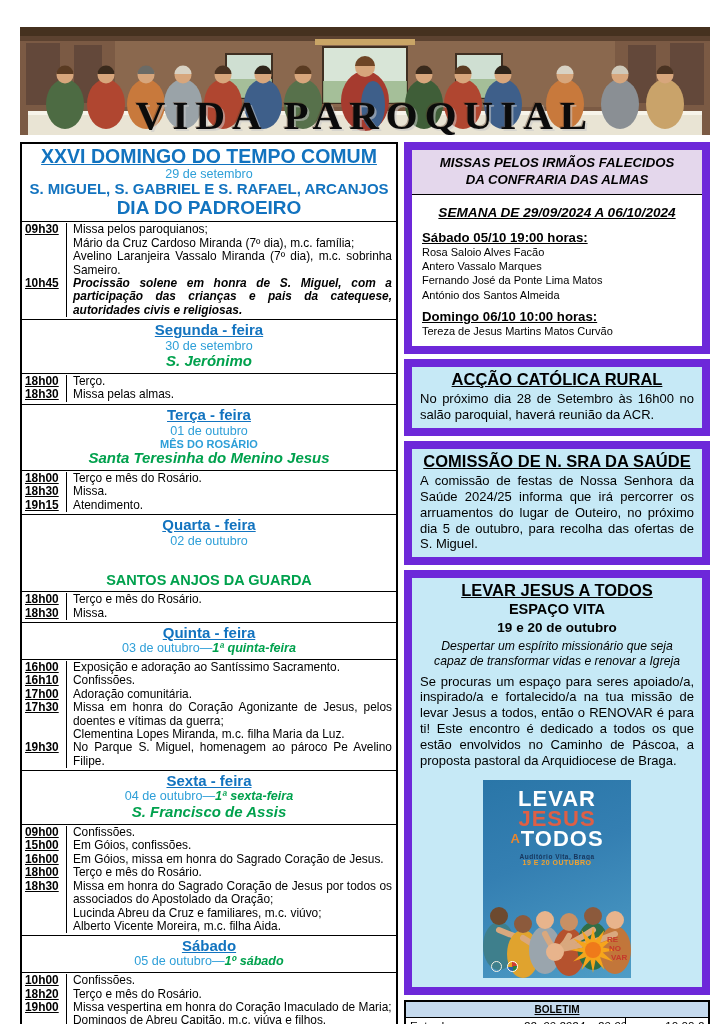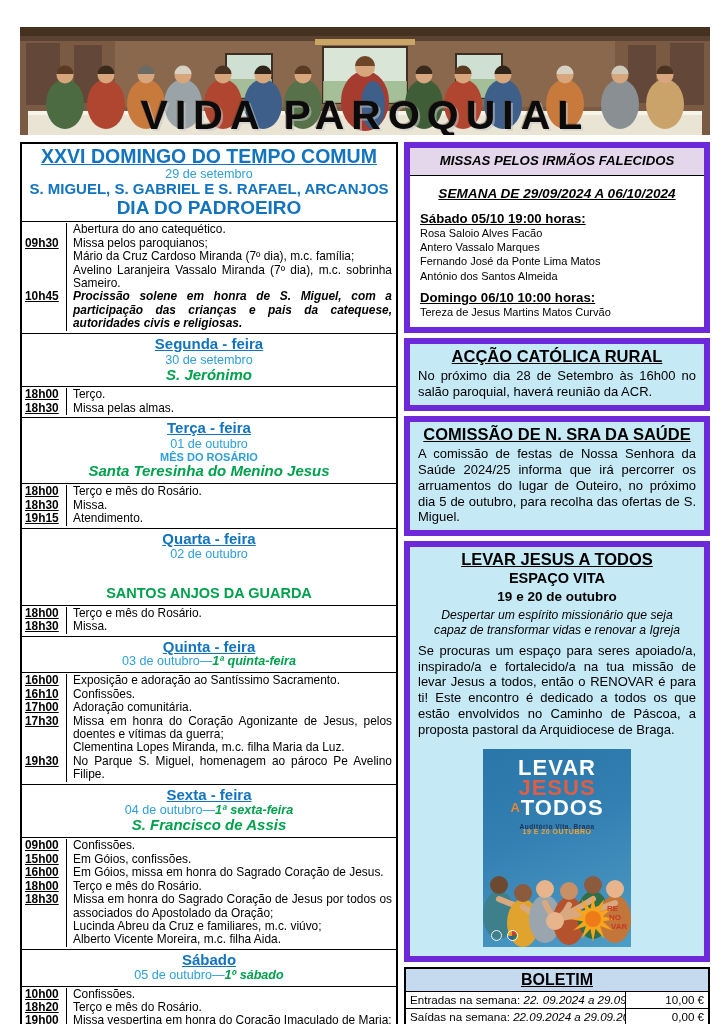--- a/index.html
+++ b/index.html
@@ -4,21 +4,21 @@
 <style>
   * { box-sizing: border-box; margin: 0; padding: 0; }
   html,body { width:724px; height:1024px; background:#fff; overflow:hidden;
               font-family:"Liberation Sans", sans-serif; color:#000; }
   .page { position:relative; width:724px; height:1024px; }
 
   
   .banner { position:absolute; left:20px; top:27px; width:690px; height:108px; overflow:hidden; }
   .banner svg { display:block; width:100%; height:100%; }
   .banner-title { position:absolute; left:0; right:0; bottom:-4px; text-align:center;
-    font-family:Liberation Sans, sans-serif; font-weight:bold; font-size:41px; letter-spacing:7px;
+    font-family:Liberation Serif, serif; font-weight:bold; font-size:41px; letter-spacing:7px;
     color:#0b0b0b; text-shadow:2px 2px 0 rgba(200,200,200,.55), -1px -1px 0 rgba(90,60,40,.4);
     white-space:nowrap; }
 
   
   .columns { position:absolute; left:20px; top:142px; width:690px; display:flex; gap:6px; }
   .left-col  { width:378px; flex:none; border:2px solid #000; background:#fff;
                font-size:11.9px; line-height:1.1; }
   .right-col { flex:1; min-width:0; }
 
   
@@ -40,21 +40,21 @@
 
   .sec-rows { padding:1px 0 2px; }
   .srow { display:flex; align-items:stretch; }
   .stime { width:45px; flex:none; border-right:1.5px solid #000; padding:0 2px 0 3px;
            font-weight:bold; }
   .stime span { text-decoration:underline; }
   .stext { flex:1; min-width:0; padding:0 4px 0 6px; text-align:justify; line-height:1.13; }
   .stext.it { font-weight:bold; font-style:italic; }
 
   
-  .rbox { border:6px solid #6d28d9; background:#fff; margin-bottom:5px; }
+  .rbox { border:8px solid #6d28d9; background:#fff; margin-bottom:5px; }
   .rbox.blue { background:#C6E9F6; }
   .almas-head { background:#E4D7EC; border-bottom:1.5px solid #000; text-align:center;
                 font-weight:bold; font-style:italic; font-size:13.2px; line-height:1.28; padding:5px 2px; }
   .almas-body { padding:6px 10px 8px; font-size:13px; }
   .week-title { text-align:center; font-weight:bold; font-style:italic; font-size:13.6px;
                 text-decoration:underline; margin:4px 0 10px; }
   .group-head { font-weight:bold; text-decoration:underline; font-size:13.2px; margin-top:7px; }
   .group-name { font-size:11px; line-height:1.3; }
 
   .rtitle { text-align:center; font-weight:bold; font-size:16.5px; text-decoration:underline;
@@ -81,21 +81,21 @@
   .poster svg.people { position:absolute; left:0; bottom:0; width:148px; height:92px; }
   .poster .logos { position:absolute; left:8px; bottom:6px; display:flex; gap:5px; }
   .logo-dot { width:11px; height:11px; border-radius:50%; }
   .logo-dot.ring { border:1.6px solid #f4f0e4; background:transparent; }
   .logo-dot.multi { background:conic-gradient(#d23b2f 0 25%,#2d7f3e 25% 50%,#2a5ea8 50% 75%,#e8a21c 75% 100%); border:1px solid #fff; }
   .burst { position:absolute; right:4px; bottom:2px; width:58px; height:52px; }
 
   
   .boletim { border:2px solid #000; background:#fff; font-size:11.6px; }
   .bol-head { background:#C5DAEE; border-bottom:1.2px solid #000; text-align:center;
-              font-weight:bold; text-decoration:underline; font-size:16px; padding:2px 8px; }
+              font-weight:bold; text-decoration:underline; font-size:10px; padding:2px 8px; }
   .bol-row { display:flex; border-bottom:1.2px solid #000; }
   .bol-row:last-child { border-bottom:none; }
   .bol-label { flex:1; padding:1.5px 4px; border-right:1.2px solid #000; white-space:nowrap; overflow:hidden; }
   .bol-value { width:82px; flex:none; text-align:right; padding:1.5px 4px; }
   .b-bold { font-weight:bold; } .b-ital { font-style:italic; } .b-boldital { font-weight:bold; font-style:italic; }
 </style>
 </head>
 <body>
 
 <div class="page">
@@ -209,24 +209,20 @@
           <div class="sec-header">
             <div class="hl sunday">XXVI DOMINGO DO TEMPO COMUM</div>
             <div class="hl date">29 de setembro</div>
             <div class="hl arch">S. MIGUEL, S. GABRIEL E S. RAFAEL, ARCANJOS</div>
             <div class="hl padroeiro">DIA DO PADROEIRO</div>
           </div>
         </div>
         <div class="sec">
           <div class="sec-rows">
             <div class="srow">
-              <div class="stime"></div>
-              <div class="stext">Abertura do ano catequético.</div>
-            </div>
-            <div class="srow">
               <div class="stime"><span>09h30</span></div>
               <div class="stext">Missa pelos paroquianos;</div>
             </div>
             <div class="srow">
               <div class="stime"></div>
               <div class="stext">Mário da Cruz Cardoso Miranda (7º dia), m.c. família;</div>
             </div>
             <div class="srow">
               <div class="stime"></div>
               <div class="stext">Avelino Laranjeira Vassalo Miranda (7º dia), m.c. sobrinha Sameiro.</div>
@@ -403,20 +399,21 @@
             <div class="hl sunday">XXVII DOMINGO DO TEMPO COMUM</div>
           </div>
         </div>
       </div>
 
     <div class="right-col">
 
       <div class="rbox">
         <div class="almas-head">
           <div>MISSAS PELOS IRMÃOS FALECIDOS</div>
+          <div>DA CONFRARIA DAS ALMAS</div>
         </div>
         <div class="almas-body">
           <div class="week-title">SEMANA DE 29/09/2024 A 06/10/2024</div>
           <div id="almas-groups">
               <div class="group-head">Sábado 05/10 19:00 horas:</div>
               <div class="group-name">Rosa Saloio Alves Facão</div>
               <div class="group-name">Antero Vassalo Marques</div>
               <div class="group-name">Fernando José da Ponte Lima Matos</div>
               <div class="group-name">António dos Santos Almeida</div>
               <div class="group-head">Domingo 06/10 10:00 horas:</div>

